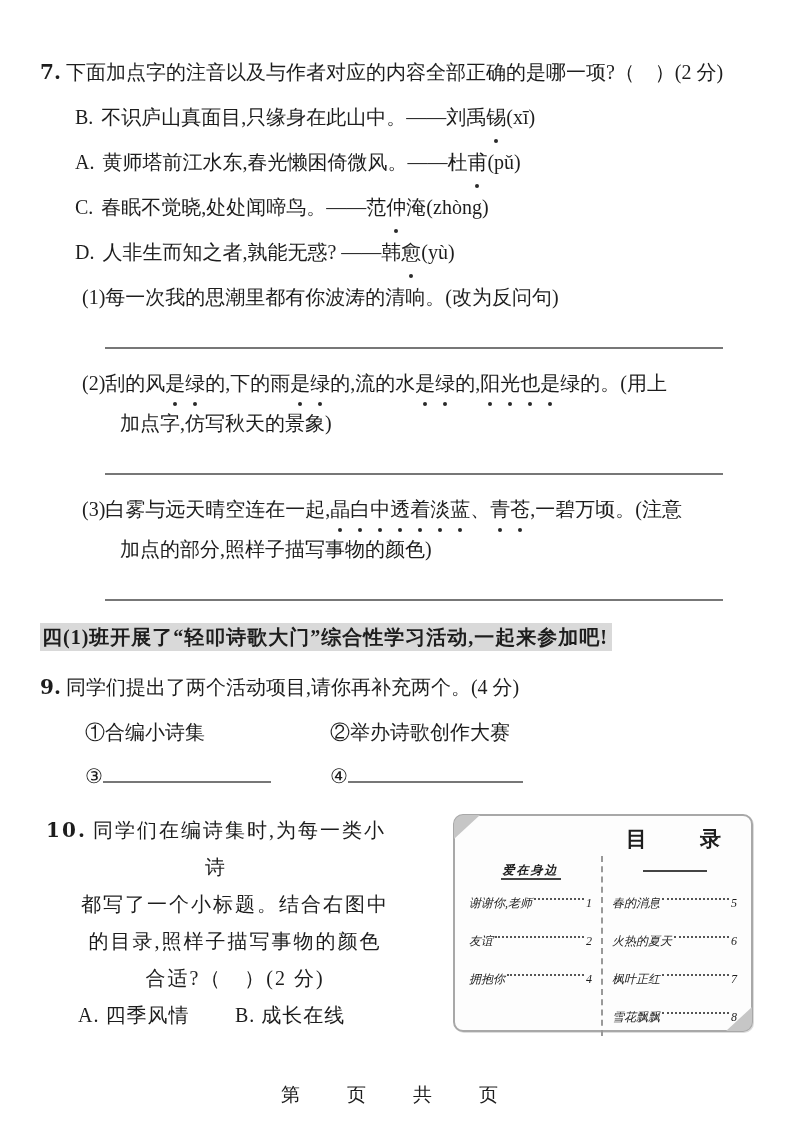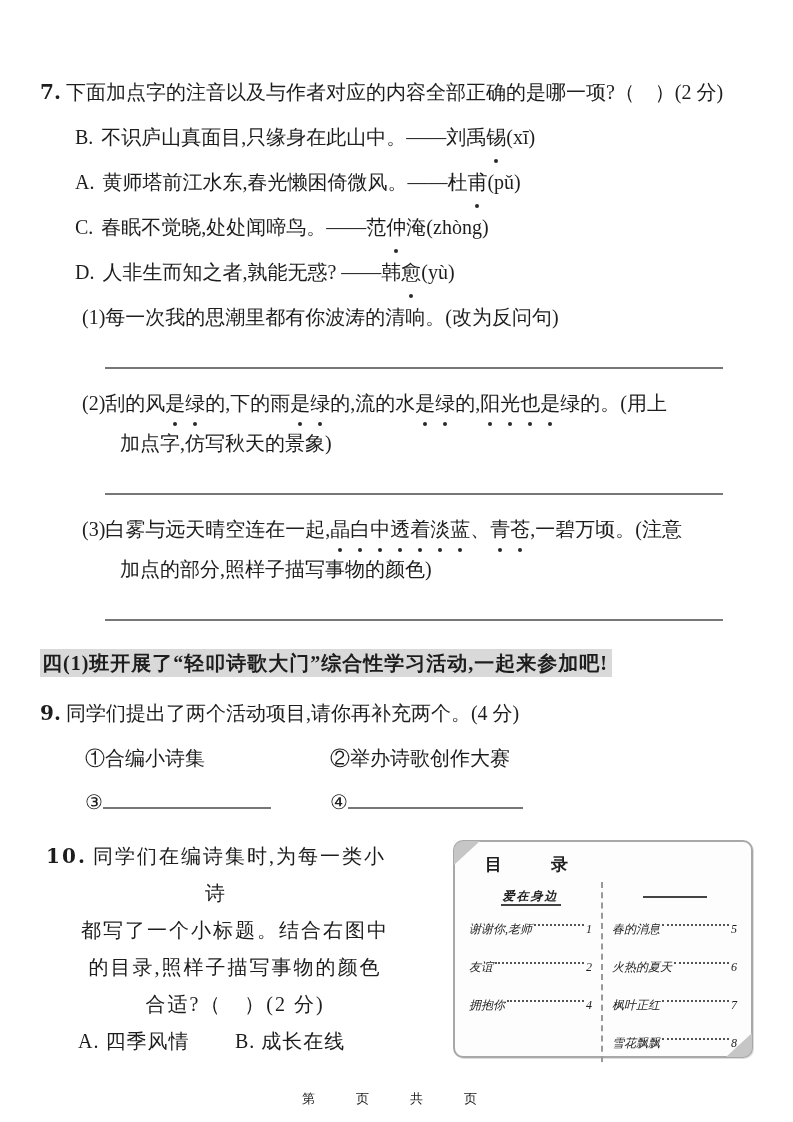--- a/index.html
+++ b/index.html
@@ -5,42 +5,42 @@
   * { margin:0; padding:0; box-sizing:border-box; }
   html,body { background:#ffffff; }
   .page {
     position:relative;
     width:793px; height:1122px;
     margin:0 auto;
     background:#fff;
     color:#1d1d1d;
     font-family:"Liberation Serif","DejaVu Serif",serif;
     font-size:20px;
-    padding:70px 40px 0 40px;
+    padding:50px 40px 0 40px;
     overflow:hidden;
   }
   
   .qrow { position:relative; line-height:45px; }
   .qnum { font-weight:bold; font-family:"DejaVu Serif",serif; }
   .qstem { }
   .opt-row { padding-left:35px; line-height:45px; }
   .opt-label { margin-right:8px; }
   .pline { padding-left:80px; line-height:40px; }
   .pline.first { padding-left:42px; }
   
   .emdot { position:relative; display:inline-block; }
   .emdot::after {
     content:""; position:absolute; left:50%; bottom:-3px;
     transform:translateX(-50%);
     width:4px; height:4px; border-radius:50%; background:#2a2a2a;
   }
   
   .ansline { height:0; border-bottom:2px solid #777; margin:30px 30px 14px 65px; }
   
-  .banner { margin:26px 0 10px 0; line-height:32px; }
+  .banner { margin:20px 0 10px 0; line-height:32px; }
   .banner span {
     background:#d9d9d9; font-weight:bold; padding:3px 4px 3px 2px;
     letter-spacing:1px;
   }
   
   .two-col { display:flex; line-height:44px; }
   .two-col .col1 { width:290px; padding-left:45px; }
   .two-col .col2 { padding-left:0;text-align:right; }
   .blank { display:inline-block; border-bottom:2px solid #777; height:1em; vertical-align:baseline; }
   
@@ -60,34 +60,34 @@
     background:#fdfdfd;
     padding:10px 14px 8px 14px;
     box-shadow:1px 1px 0 #ddd;
   }
   .fold-tl { position:absolute; top:-1px; left:-1px; width:0; height:0;
     border-top:24px solid #c6c6c6; border-right:26px solid transparent;
     border-top-left-radius:9px; }
   .fold-br { position:absolute; bottom:-1px; right:-1px; width:0; height:0;
     border-bottom:24px solid #c6c6c6; border-left:26px solid transparent;
     border-bottom-right-radius:9px; }
-  .toc-title { text-align:left; font-weight:bold; font-size:17px; letter-spacing:16px; padding-left:16px; line-height:26px; }
+  .toc-title { text-align:right; font-weight:bold; font-size:21px; letter-spacing:16px; padding-left:16px; line-height:26px; }
   .toc-cols { display:flex; margin-top:4px; }
   .toc-col { width:50%; font-style:italic; font-size:12px; }
   .toc-col.left { padding-right:9px; border-right:2px dashed #999; }
   .toc-col.right { padding-left:9px; }
   .toc-head { text-align:center; line-height:28px; font-weight:bold; letter-spacing:2px; }
   .toc-head .u { border-bottom:2px solid #444; padding:0 2px 1px 2px; }
   .toc-head-blank { display:block; width:64px; height:0; border-bottom:2px solid #444; margin:14px auto 12px auto; }
   .toc-item { display:flex; align-items:baseline; line-height:38px; white-space:nowrap; }
   .toc-leader { flex:1; border-bottom:2px dotted #555; margin:0 2px; transform:translateY(-7px); min-width:8px; }
   
   .footer {
     position:absolute; left:0; bottom:14px; width:100%;
-    text-align:center; font-size:13px; letter-spacing:14px;
+    text-align:center; font-size:19px; letter-spacing:14px;
   }
   
   .sec-q8 { margin-top:2px; }
   .sec-q9 { margin-top:12px; }
 </style>
 </head>
 <body>
 
 <div class="page">
 

